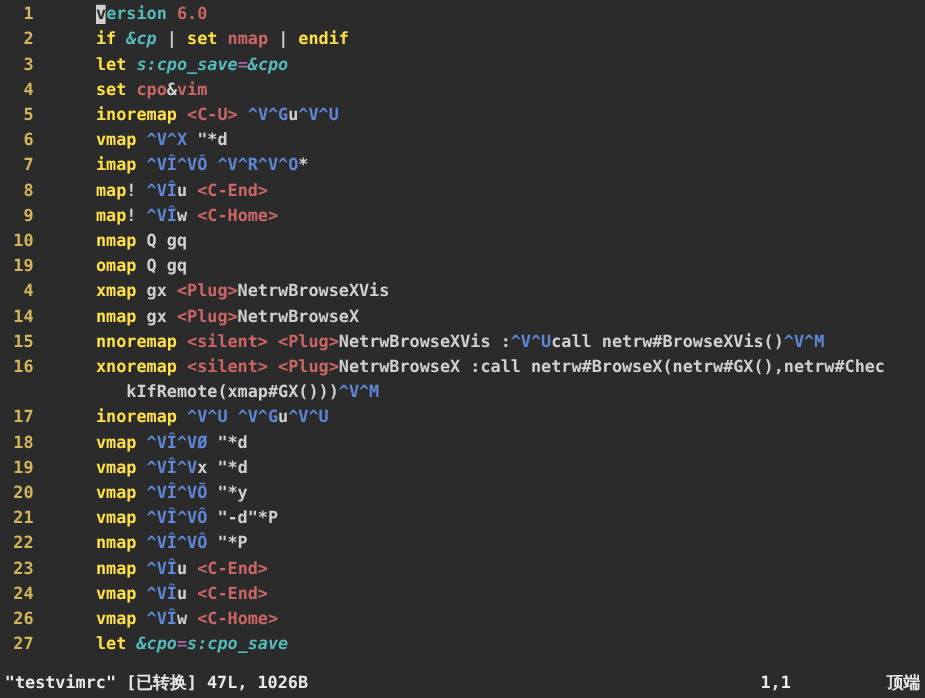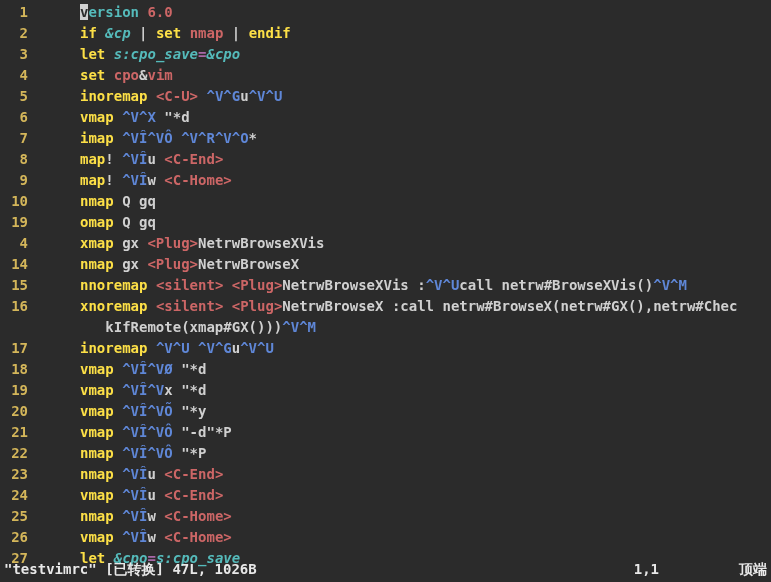--- a/index.html
+++ b/index.html
@@ -77,21 +77,20 @@
     <div class="line"><span class="lineno">16</span><span class="code"><span class="c-keyword">xnoremap</span><span> </span><span class="c-red">&lt;silent&gt;</span><span> </span><span class="c-red">&lt;Plug&gt;</span><span>NetrwBrowseX :call netrw#BrowseX(netrw#GX(),netrw#Chec</span></span></div>
     <div class="line"><span class="lineno"></span><span class="code"><span>   </span><span>kIfRemote(xmap#GX()))</span><span class="c-blue">^V^M</span></span></div>
     <div class="line"><span class="lineno">17</span><span class="code"><span class="c-keyword">inoremap</span><span> </span><span class="c-blue">^V^U</span><span> </span><span class="c-blue">^V^G</span><span>u</span><span class="c-blue">^V^U</span></span></div>
     <div class="line"><span class="lineno">18</span><span class="code"><span class="c-keyword">vmap</span><span> </span><span class="c-blue">^VÎ^VØ</span><span> "*d</span></span></div>
     <div class="line"><span class="lineno">19</span><span class="code"><span class="c-keyword">vmap</span><span> </span><span class="c-blue">^VÎ^V</span><span>x "*d</span></span></div>
     <div class="line"><span class="lineno">20</span><span class="code"><span class="c-keyword">vmap</span><span> </span><span class="c-blue">^VÎ^VÕ</span><span> "*y</span></span></div>
     <div class="line"><span class="lineno">21</span><span class="code"><span class="c-keyword">vmap</span><span> </span><span class="c-blue">^VÎ^VÔ</span><span> "-d"*P</span></span></div>
     <div class="line"><span class="lineno">22</span><span class="code"><span class="c-keyword">nmap</span><span> </span><span class="c-blue">^VÎ^VÔ</span><span> "*P</span></span></div>
     <div class="line"><span class="lineno">23</span><span class="code"><span class="c-keyword">nmap</span><span> </span><span class="c-blue">^VÎ</span><span>u </span><span class="c-red">&lt;C-End&gt;</span></span></div>
     <div class="line"><span class="lineno">24</span><span class="code"><span class="c-keyword">vmap</span><span> </span><span class="c-blue">^VÎ</span><span>u </span><span class="c-red">&lt;C-End&gt;</span></span></div>
-    <div class="line"><span class="lineno">25</span><span class="code"><span class="c-keyword">nmap</span><span> </span><span class="c-blue">^VÎ</span><span>w </span><span class="c-red">&lt;C-Home&gt;</span></span></div>
     <div class="line"><span class="lineno">26</span><span class="code"><span class="c-keyword">vmap</span><span> </span><span class="c-blue">^VÎ</span><span>w </span><span class="c-red">&lt;C-Home&gt;</span></span></div>
     <div class="line"><span class="lineno">27</span><span class="code"><span class="c-keyword">let</span><span> </span><span class="c-cyan">&amp;cpo</span><span class="c-purple">=</span><span class="c-cyan">s:cpo_save</span></span></div>
   </div>
 
 <div class="statusline">
   <span class="status-left">"testvimrc" [已转换] 47L, 1026B</span>
   <span class="status-pos">1,1</span>
   <span>顶端</span>
 </div>
 

